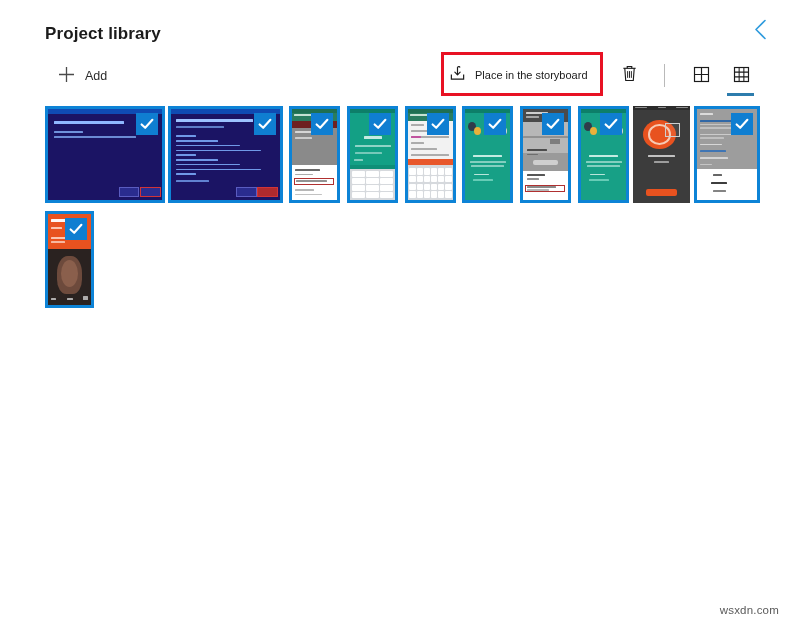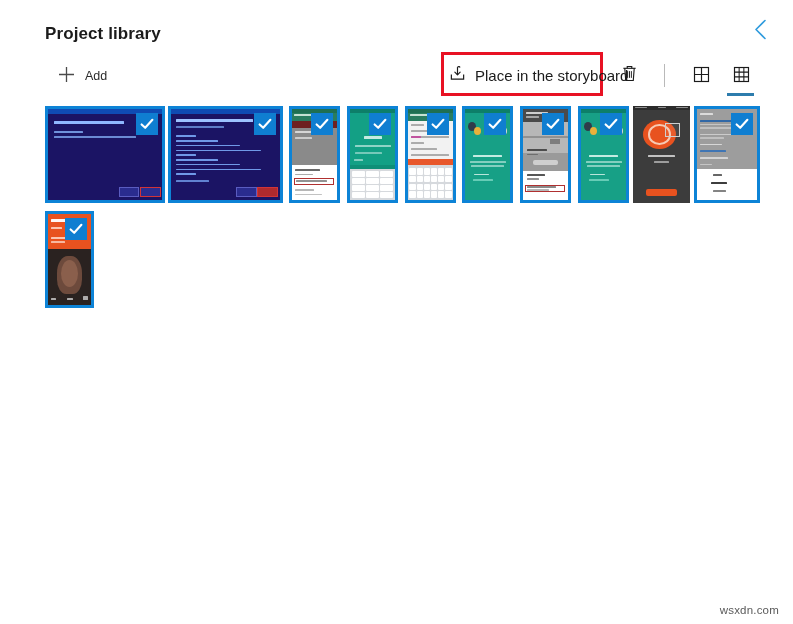--- a/index.html
+++ b/index.html
@@ -79,21 +79,21 @@
     left: 449px;
     top: 2px;
     height: 30px;
     display: flex;
     align-items: center;
     gap: 9px;
     cursor: pointer;
     white-space: nowrap;
   }
   .place-button .label {
-    font-size: 15px;
+    font-size: 11px;
     color: #1b1b1b;
   }
 
   .delete-button {
     position: absolute;
     left: 617px;
     top: 3px;
     width: 24px;
     height: 28px;
     display: flex;

